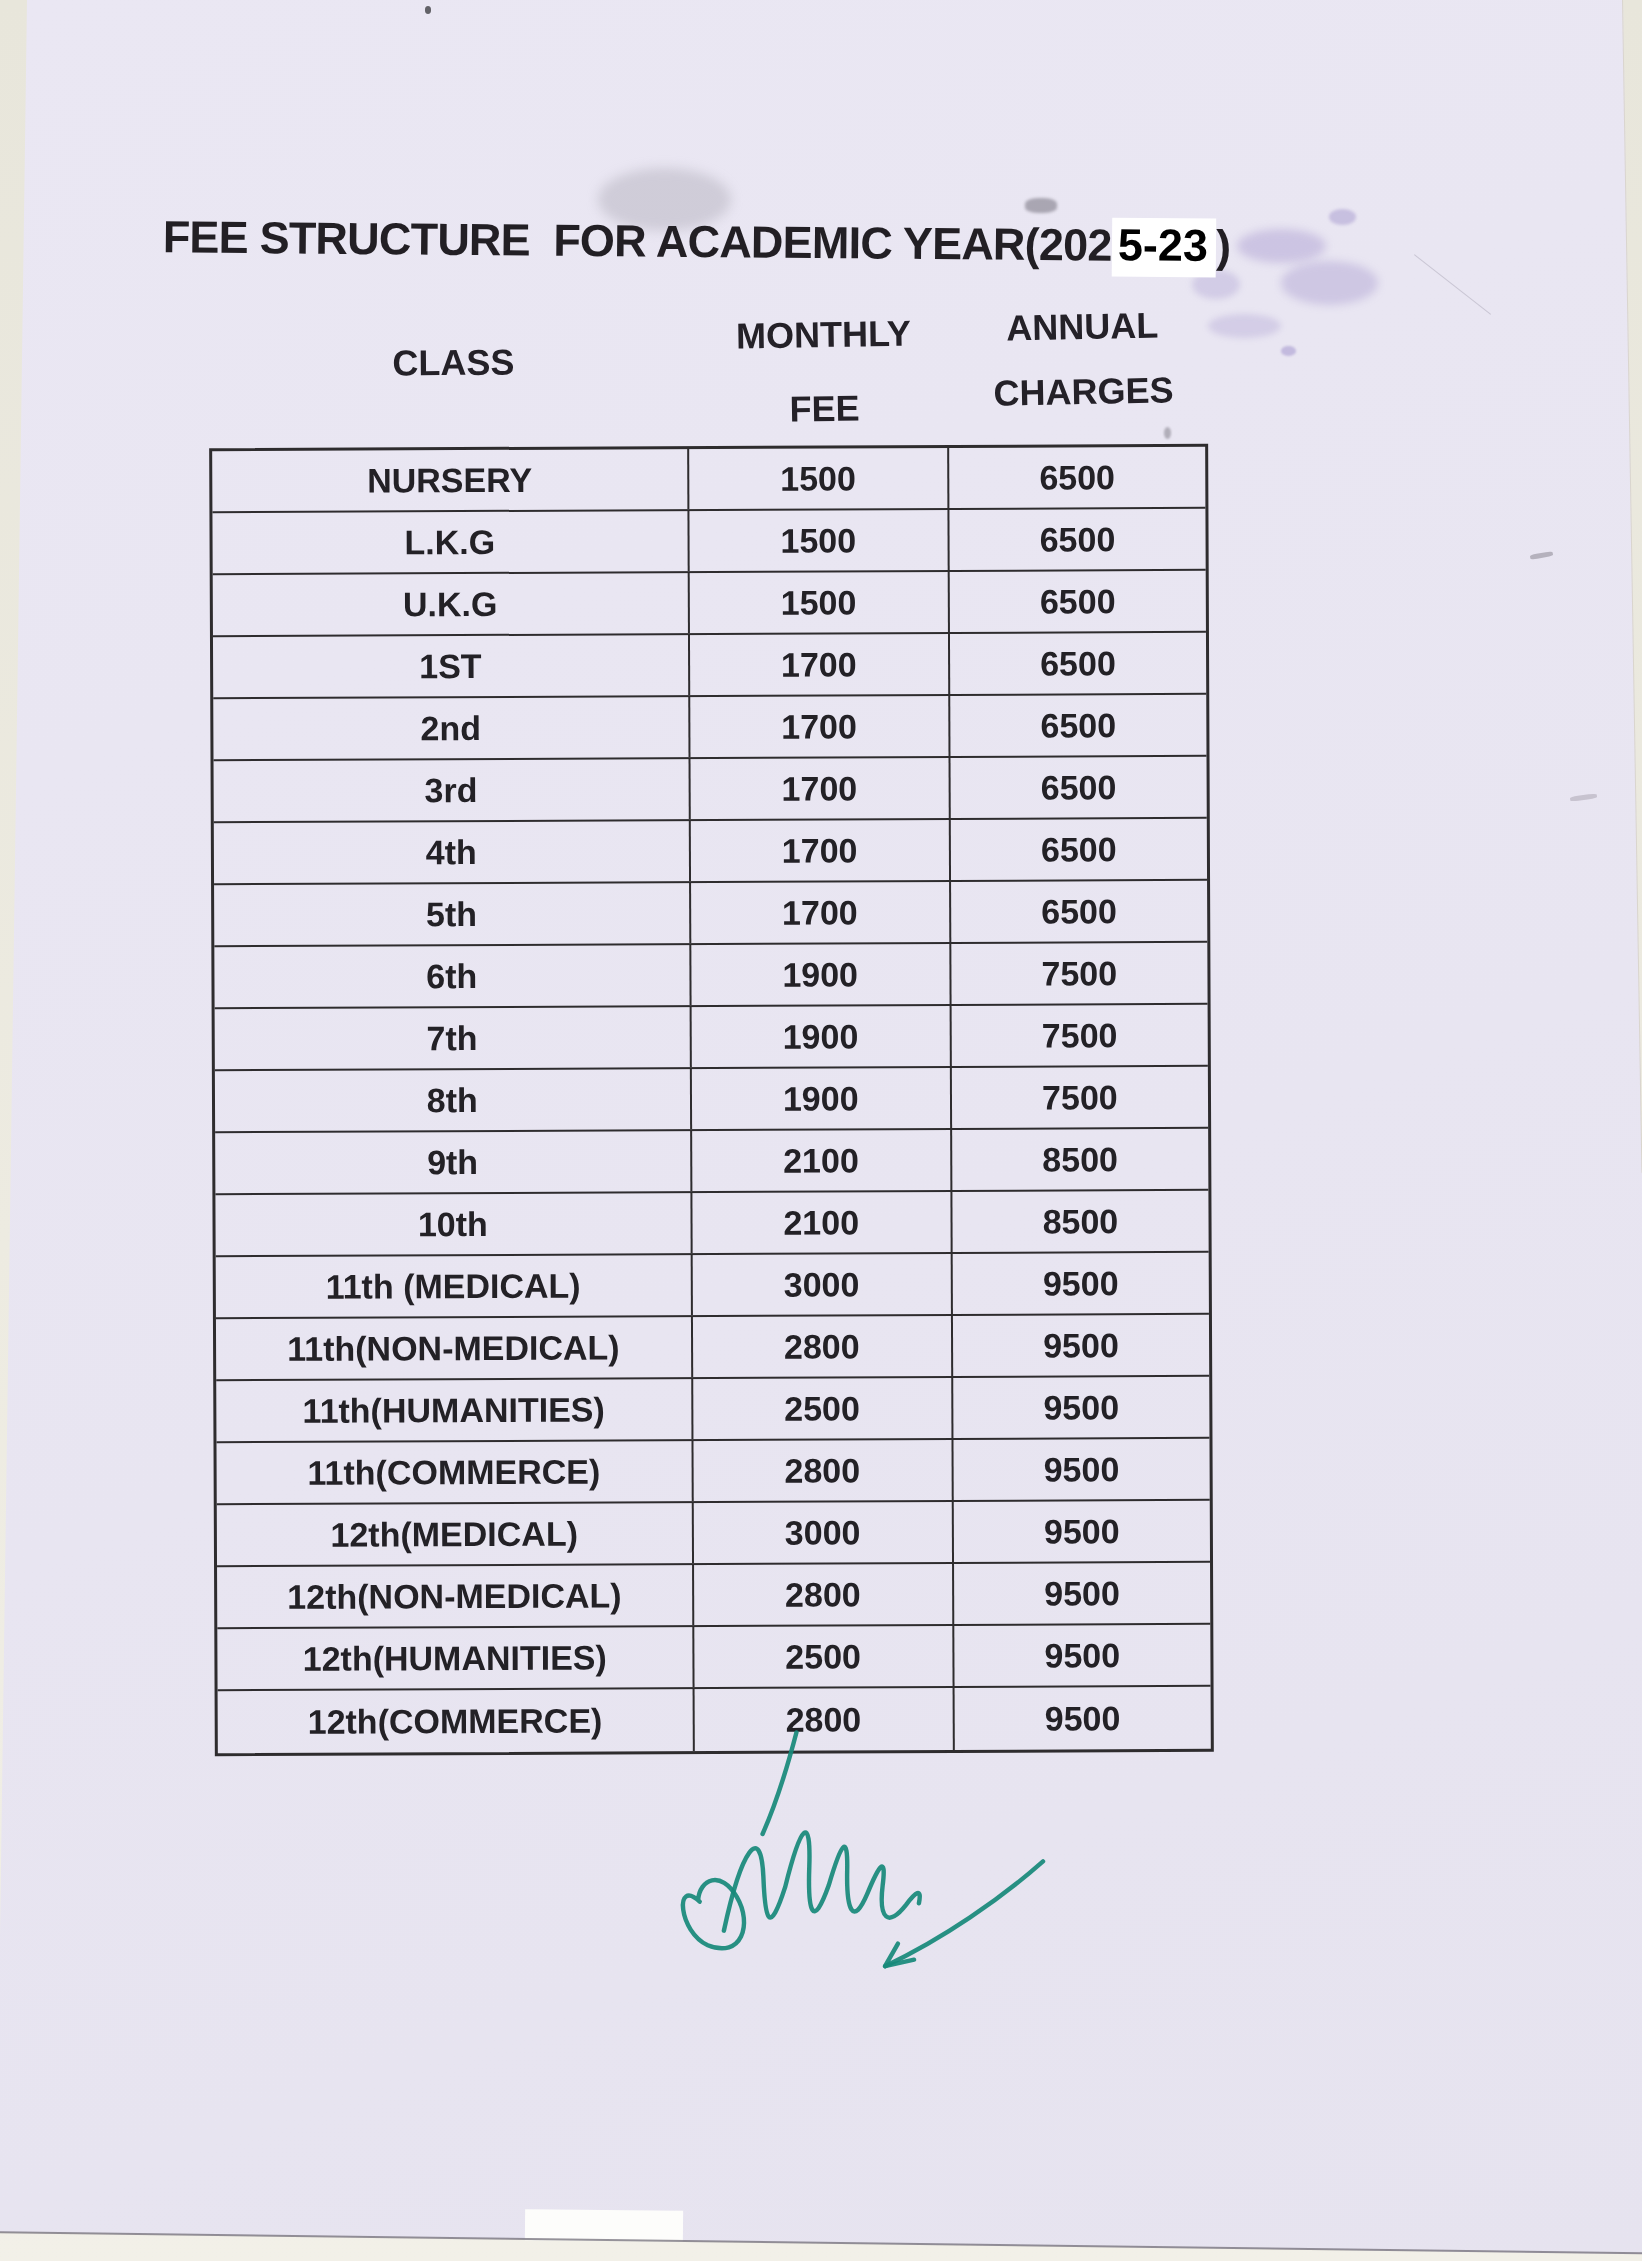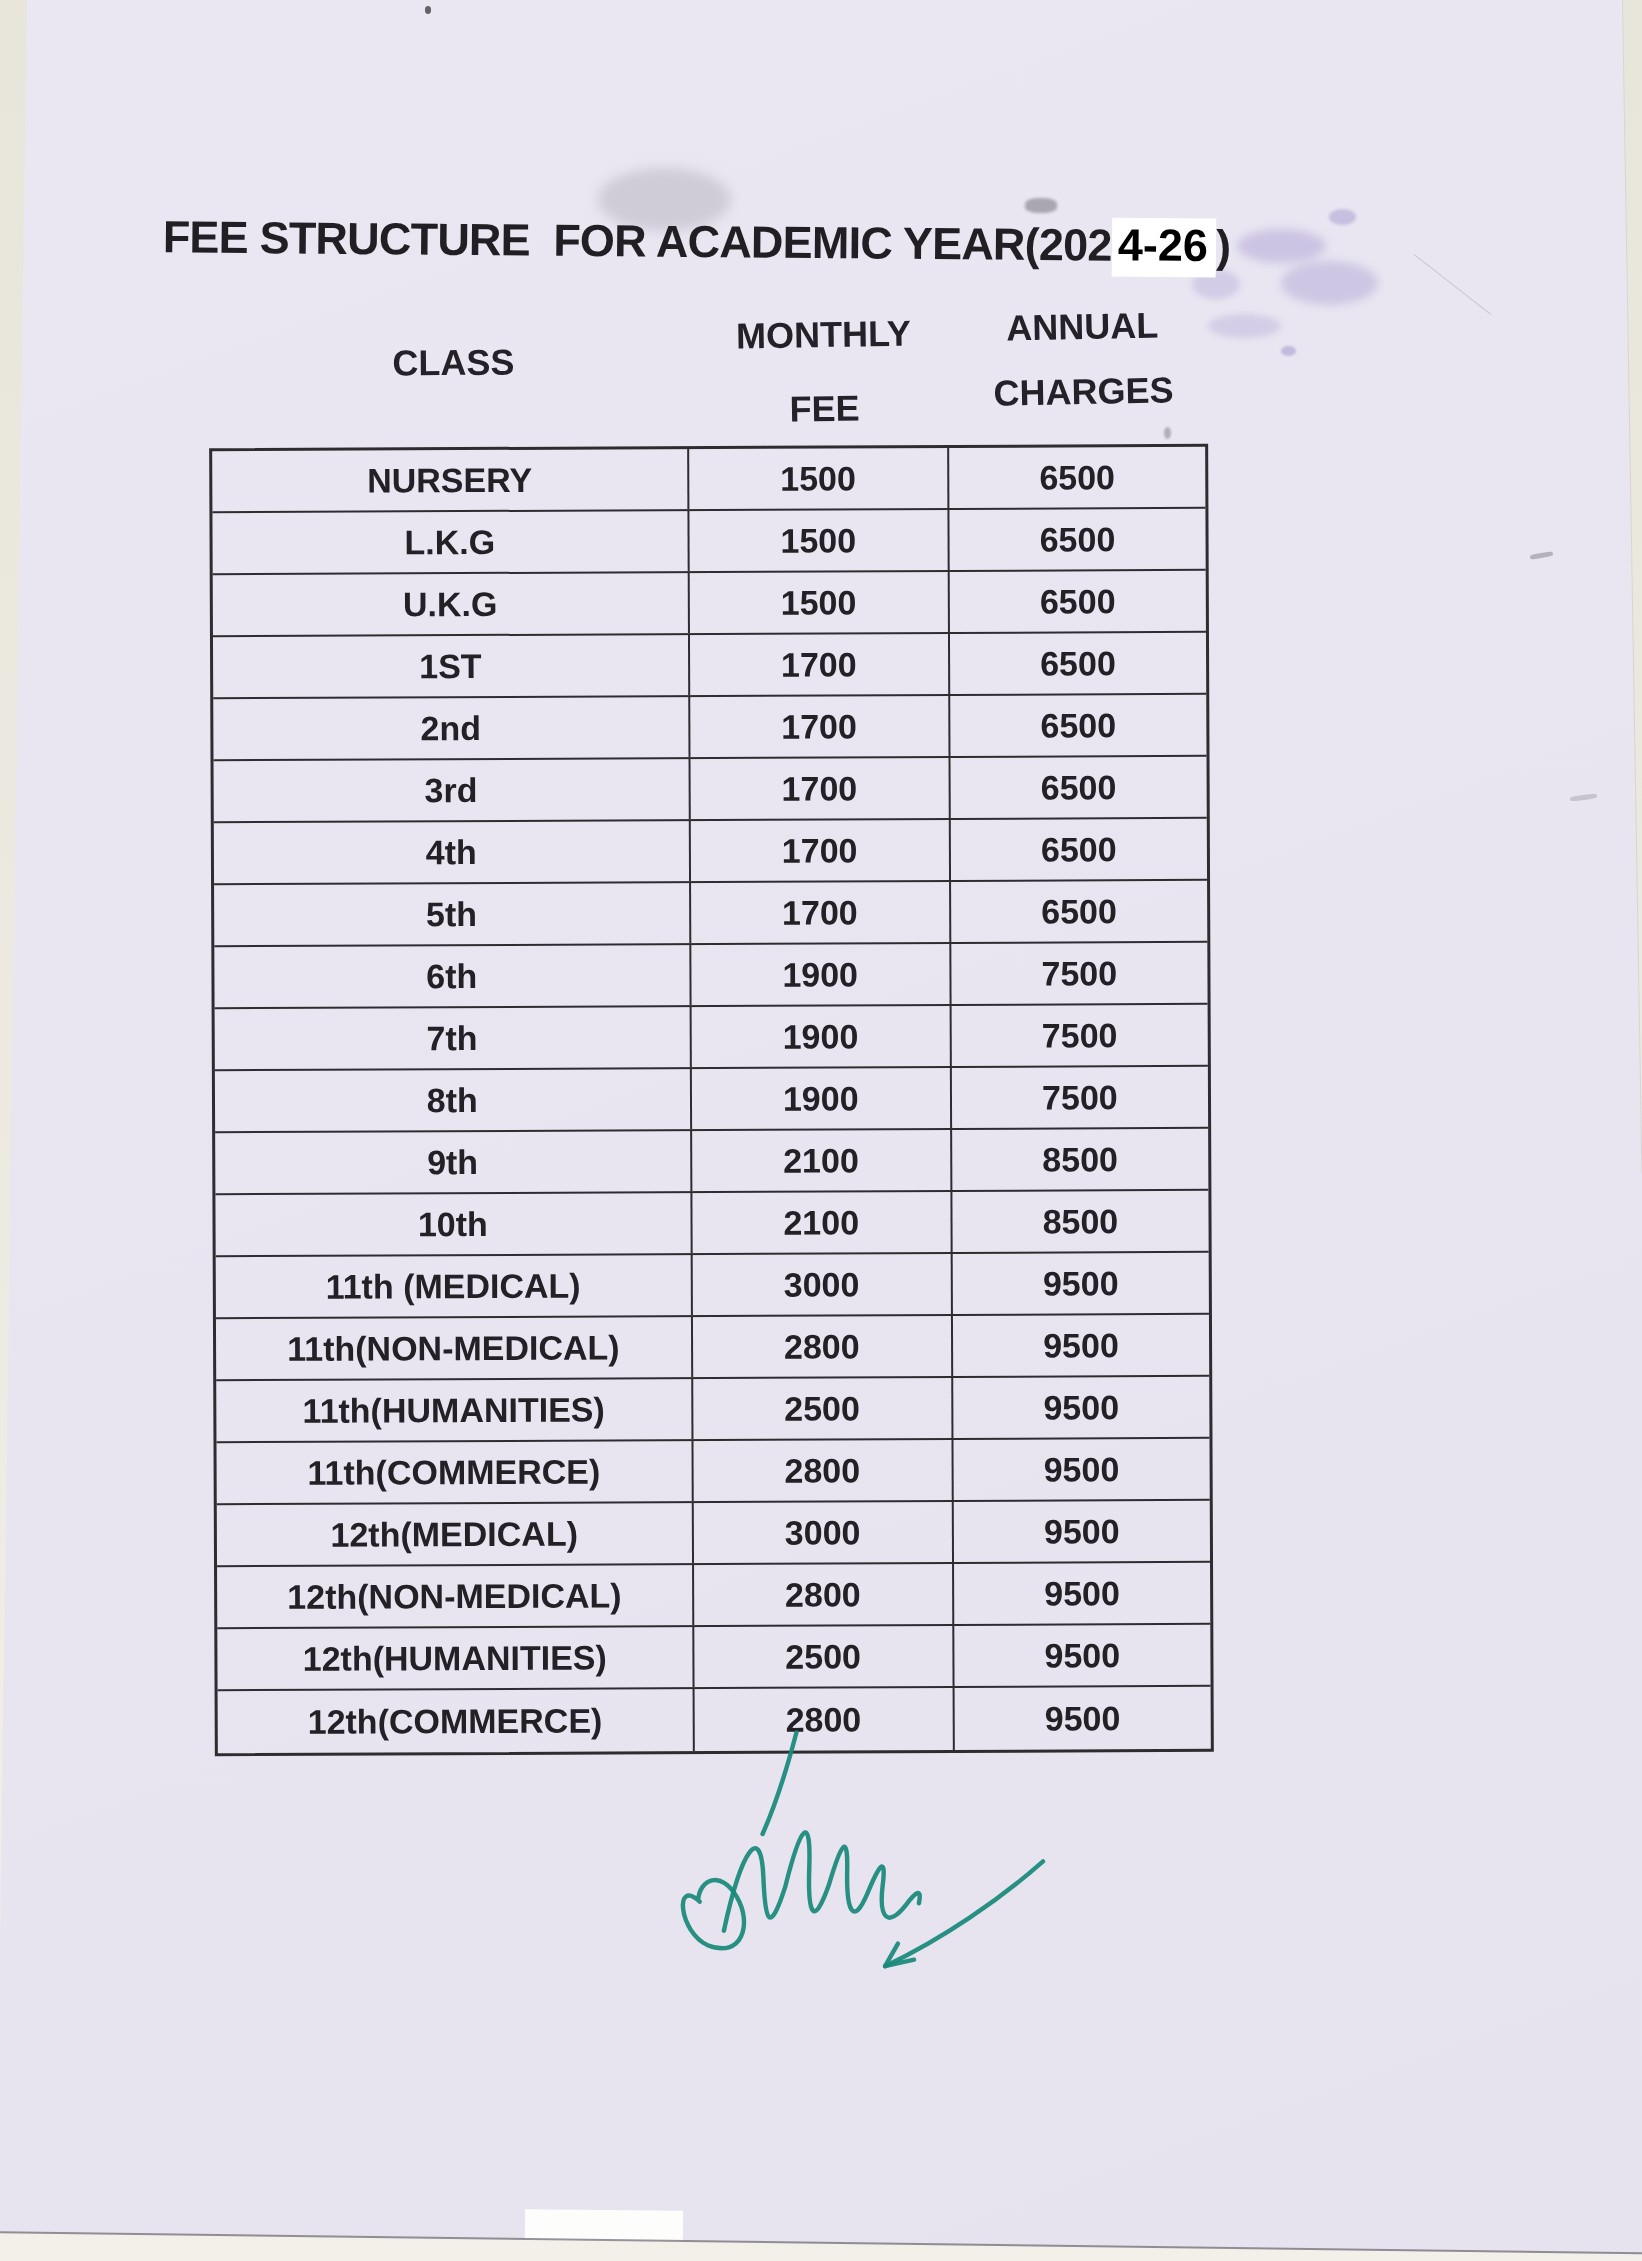--- a/index.html
+++ b/index.html
@@ -102,21 +102,21 @@
     <div class="blob b5"></div>
     <div class="blob b6"></div>
   <div class="blob b7"></div>
 </div>
 <div class="blob speck1"></div>
 <div class="blob speck2"></div>
 <div class="blob speck3"></div>
 <div class="blob speck4"></div>
 <div class="scratch1"></div>
 
-<div class="title"><span>FEE STRUCTURE  FOR ACADEMIC YEAR(202</span><span class="patch">4-26</span><span>)</span></div>
+<div class="title"><span>FEE STRUCTURE  FOR ACADEMIC YEAR(202</span><span class="patch">5-23</span><span>)</span></div>
 
 <div class="colhead head-class">
   <div>CLASS</div>
 </div>
 <div class="colhead head-monthly">
   <div>MONTHLY</div>
   <div class="l2">FEE</div>
 </div>
 <div class="colhead head-annual">
   <div>ANNUAL</div>

